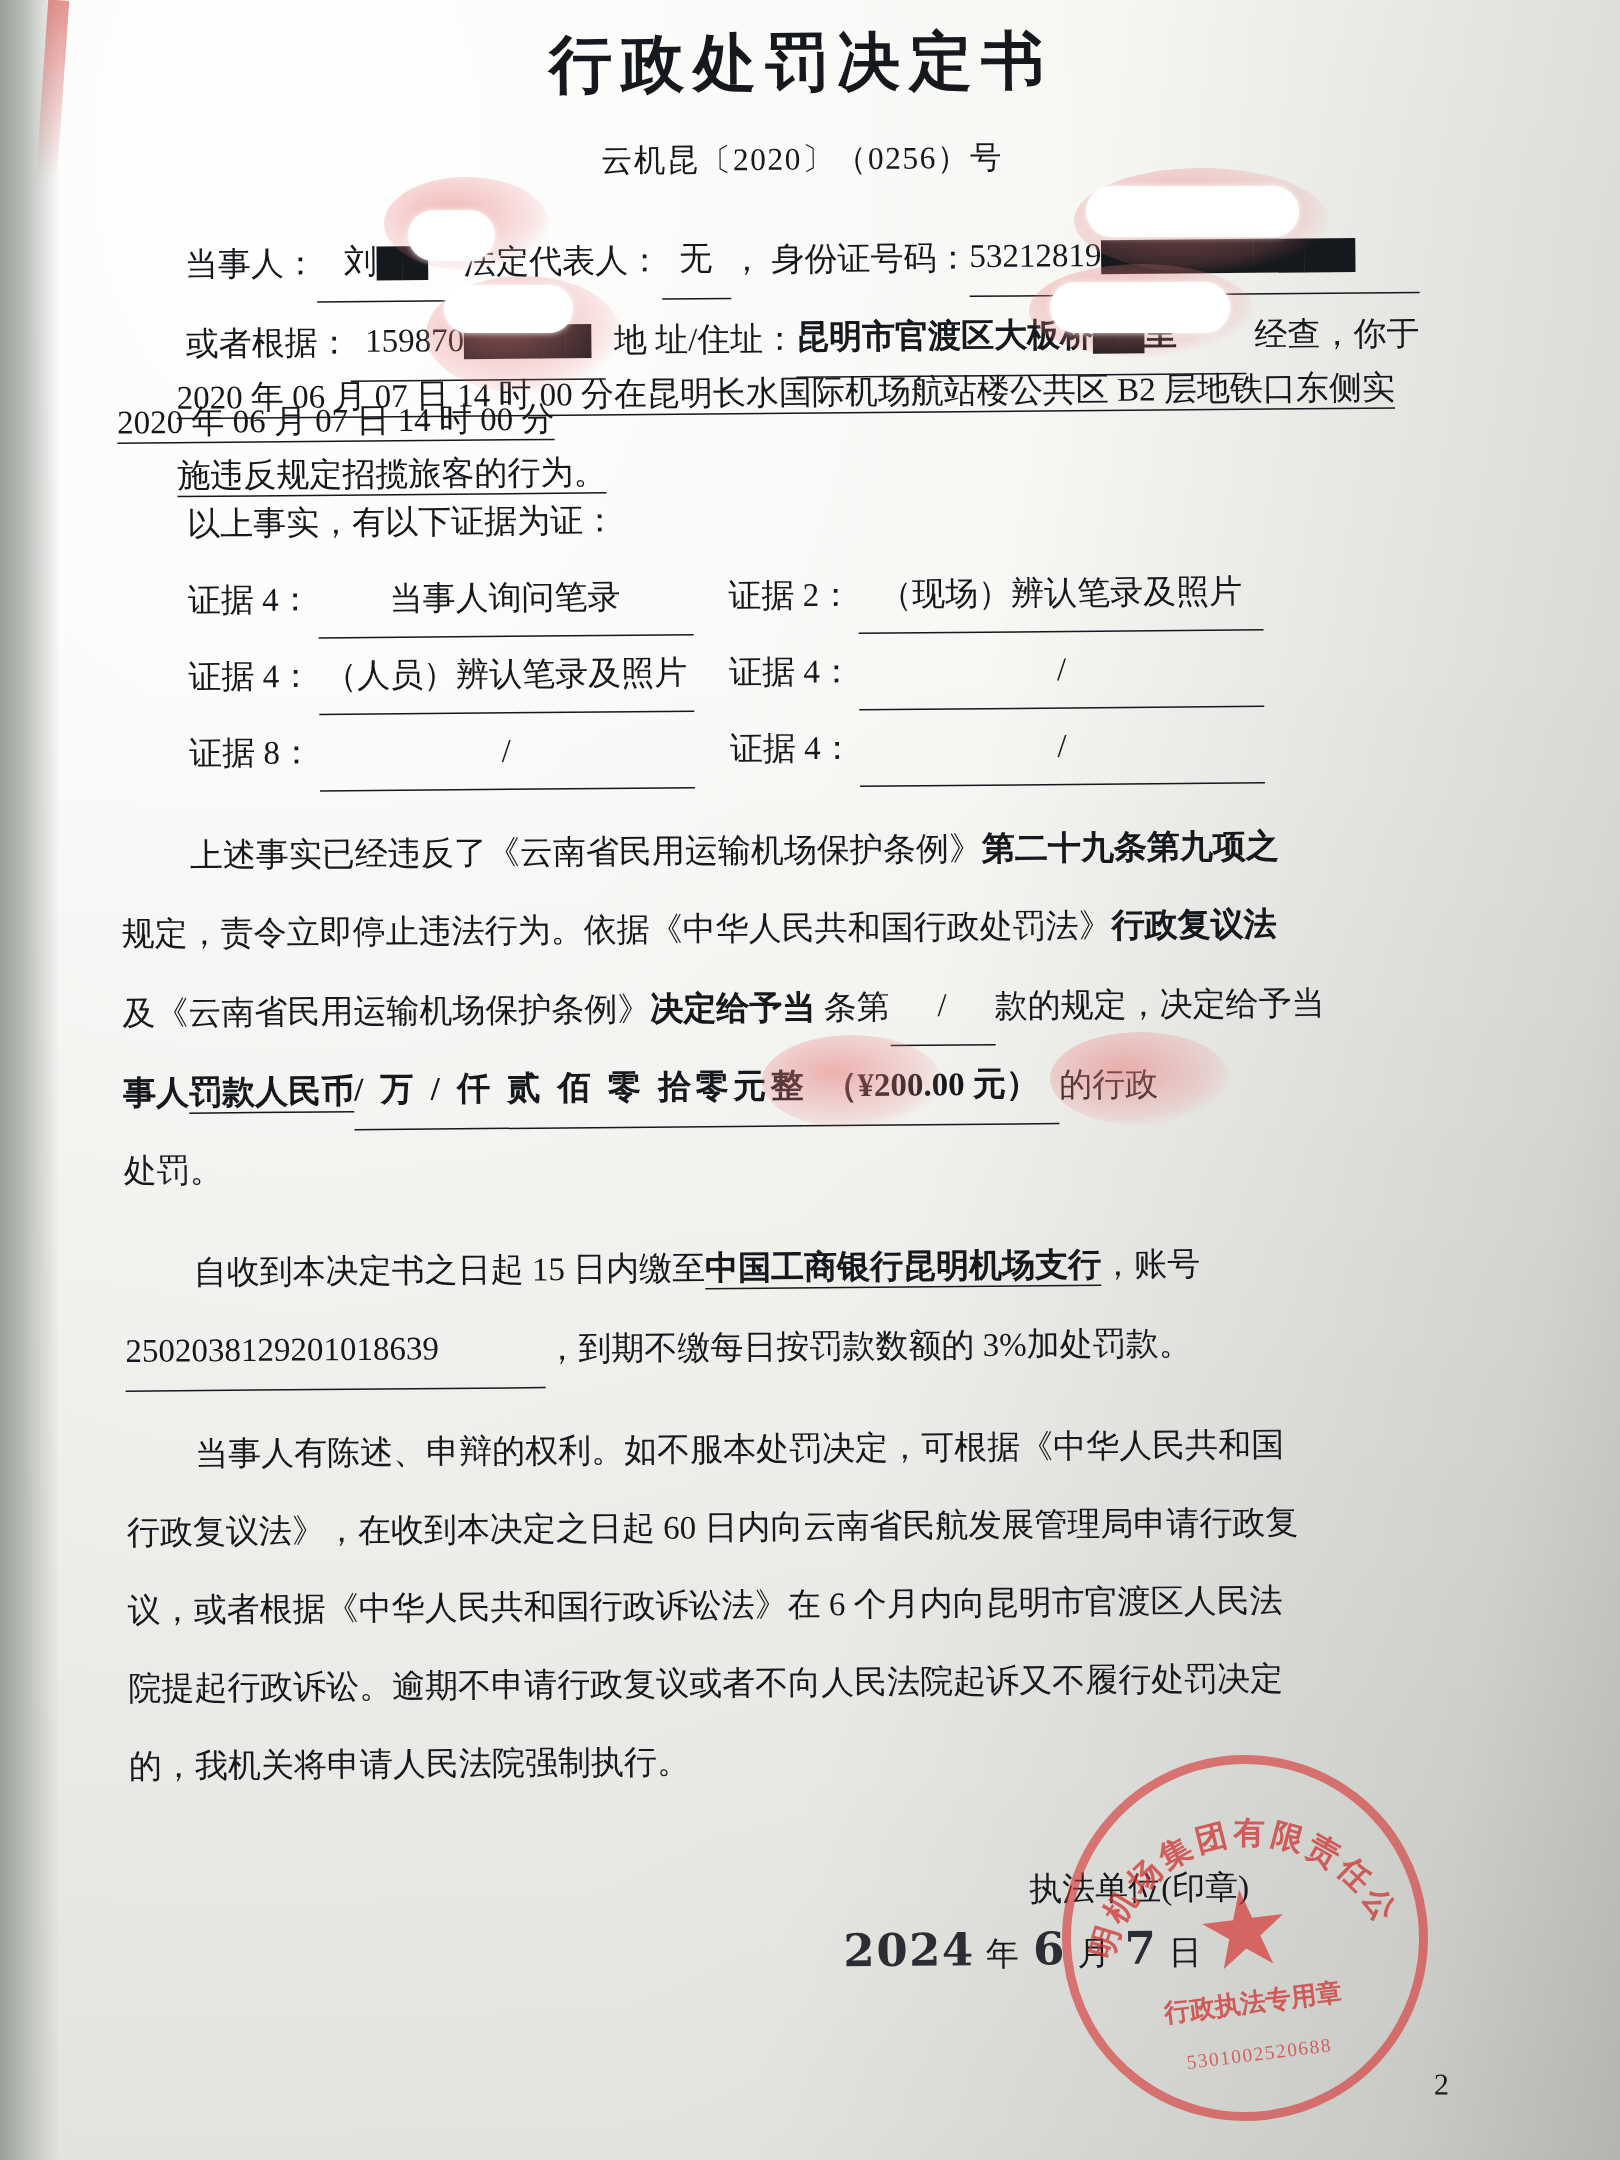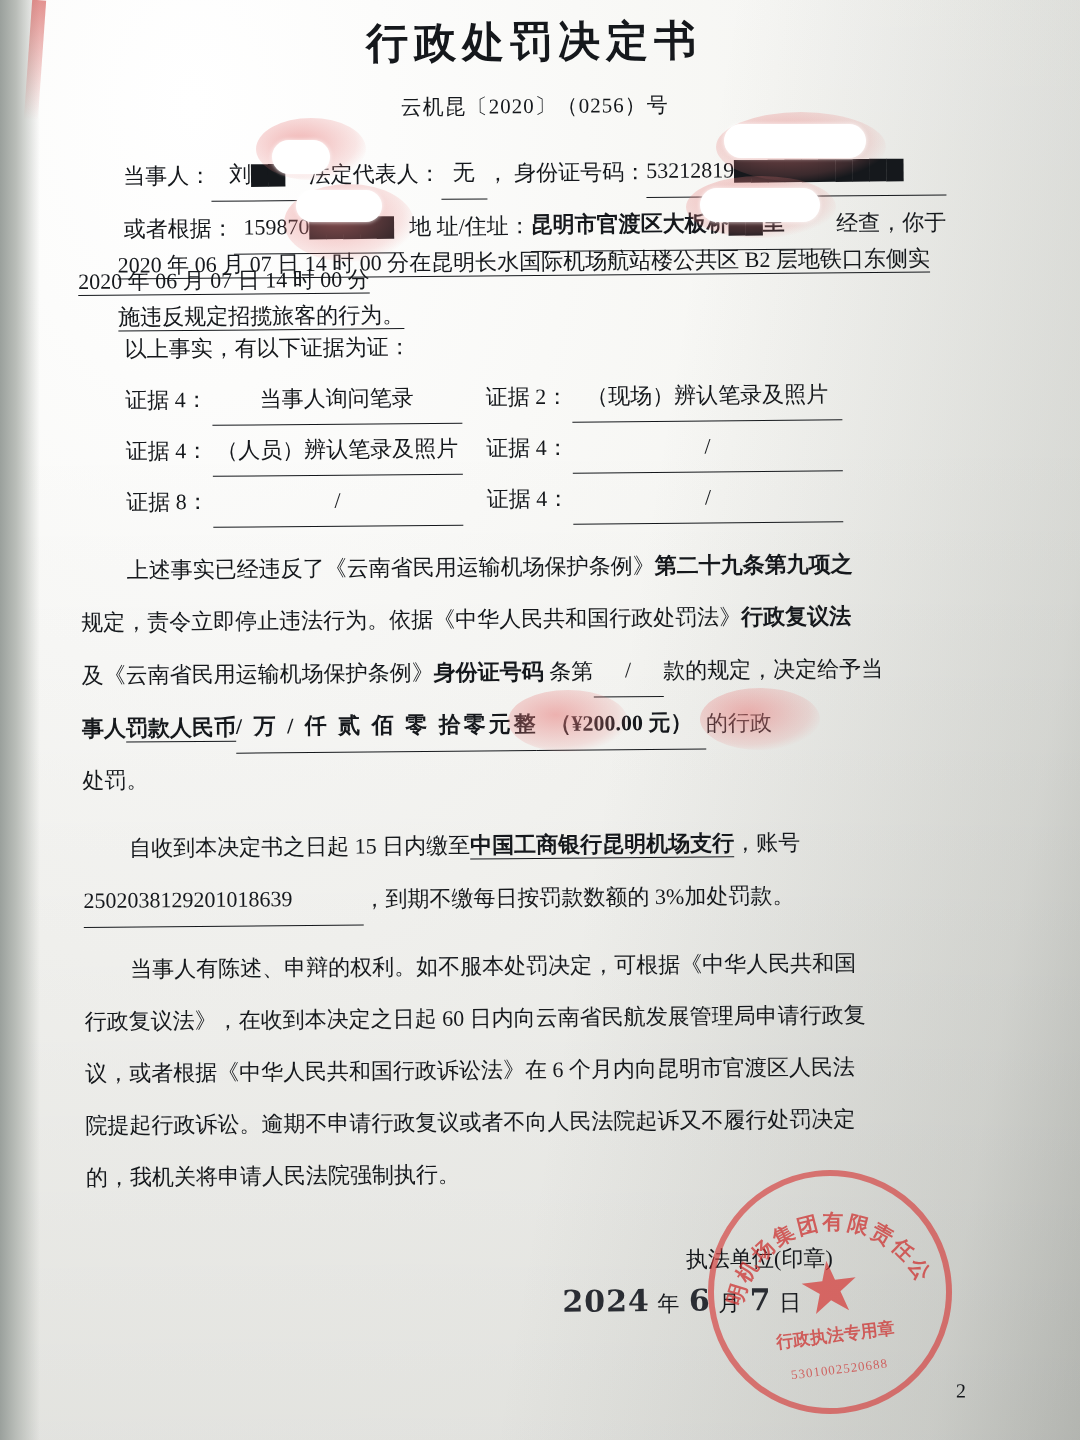--- a/index.html
+++ b/index.html
@@ -268,21 +268,21 @@
       </div>
 
       <div class="sect">
         <div class="ln ind">
           <span>上述事实已经违反了《云南省民用运输机场保护条例》</span><span class="b">第二十九条第九项之</span>
         </div>
         <div class="ln">
           <span>规定，责令立即停止违法行为。依据《中华人民共和国行政处罚法》</span><span class="b">行政复议法</span>
         </div>
         <div class="ln">
-          <span>及《云南省民用运输机场保护条例》</span><span class="b">身份证号码</span>
+          <span>及《云南省民用运输机场保护条例》</span><span class="b">决定给予当</span>
           <span>条第</span><span class="ul-blank" style="width:70px">/</span><span>款的规定，决定给予当</span>
         </div>
         <div class="ln">
           <span class="b">事人</span><span class="b u">罚款人民币</span><span class="ul-blank b sp" style="width:300px">/ 万 / 仟 贰 佰 零 拾零元整</span><span class="ul-blank b" style="width:170px">（¥200.00 元）</span><span>的行政</span>
         </div>
         <div class="ln">处罚。</div>
       </div>
 
       <div class="sect">
         <div class="ln ind">

